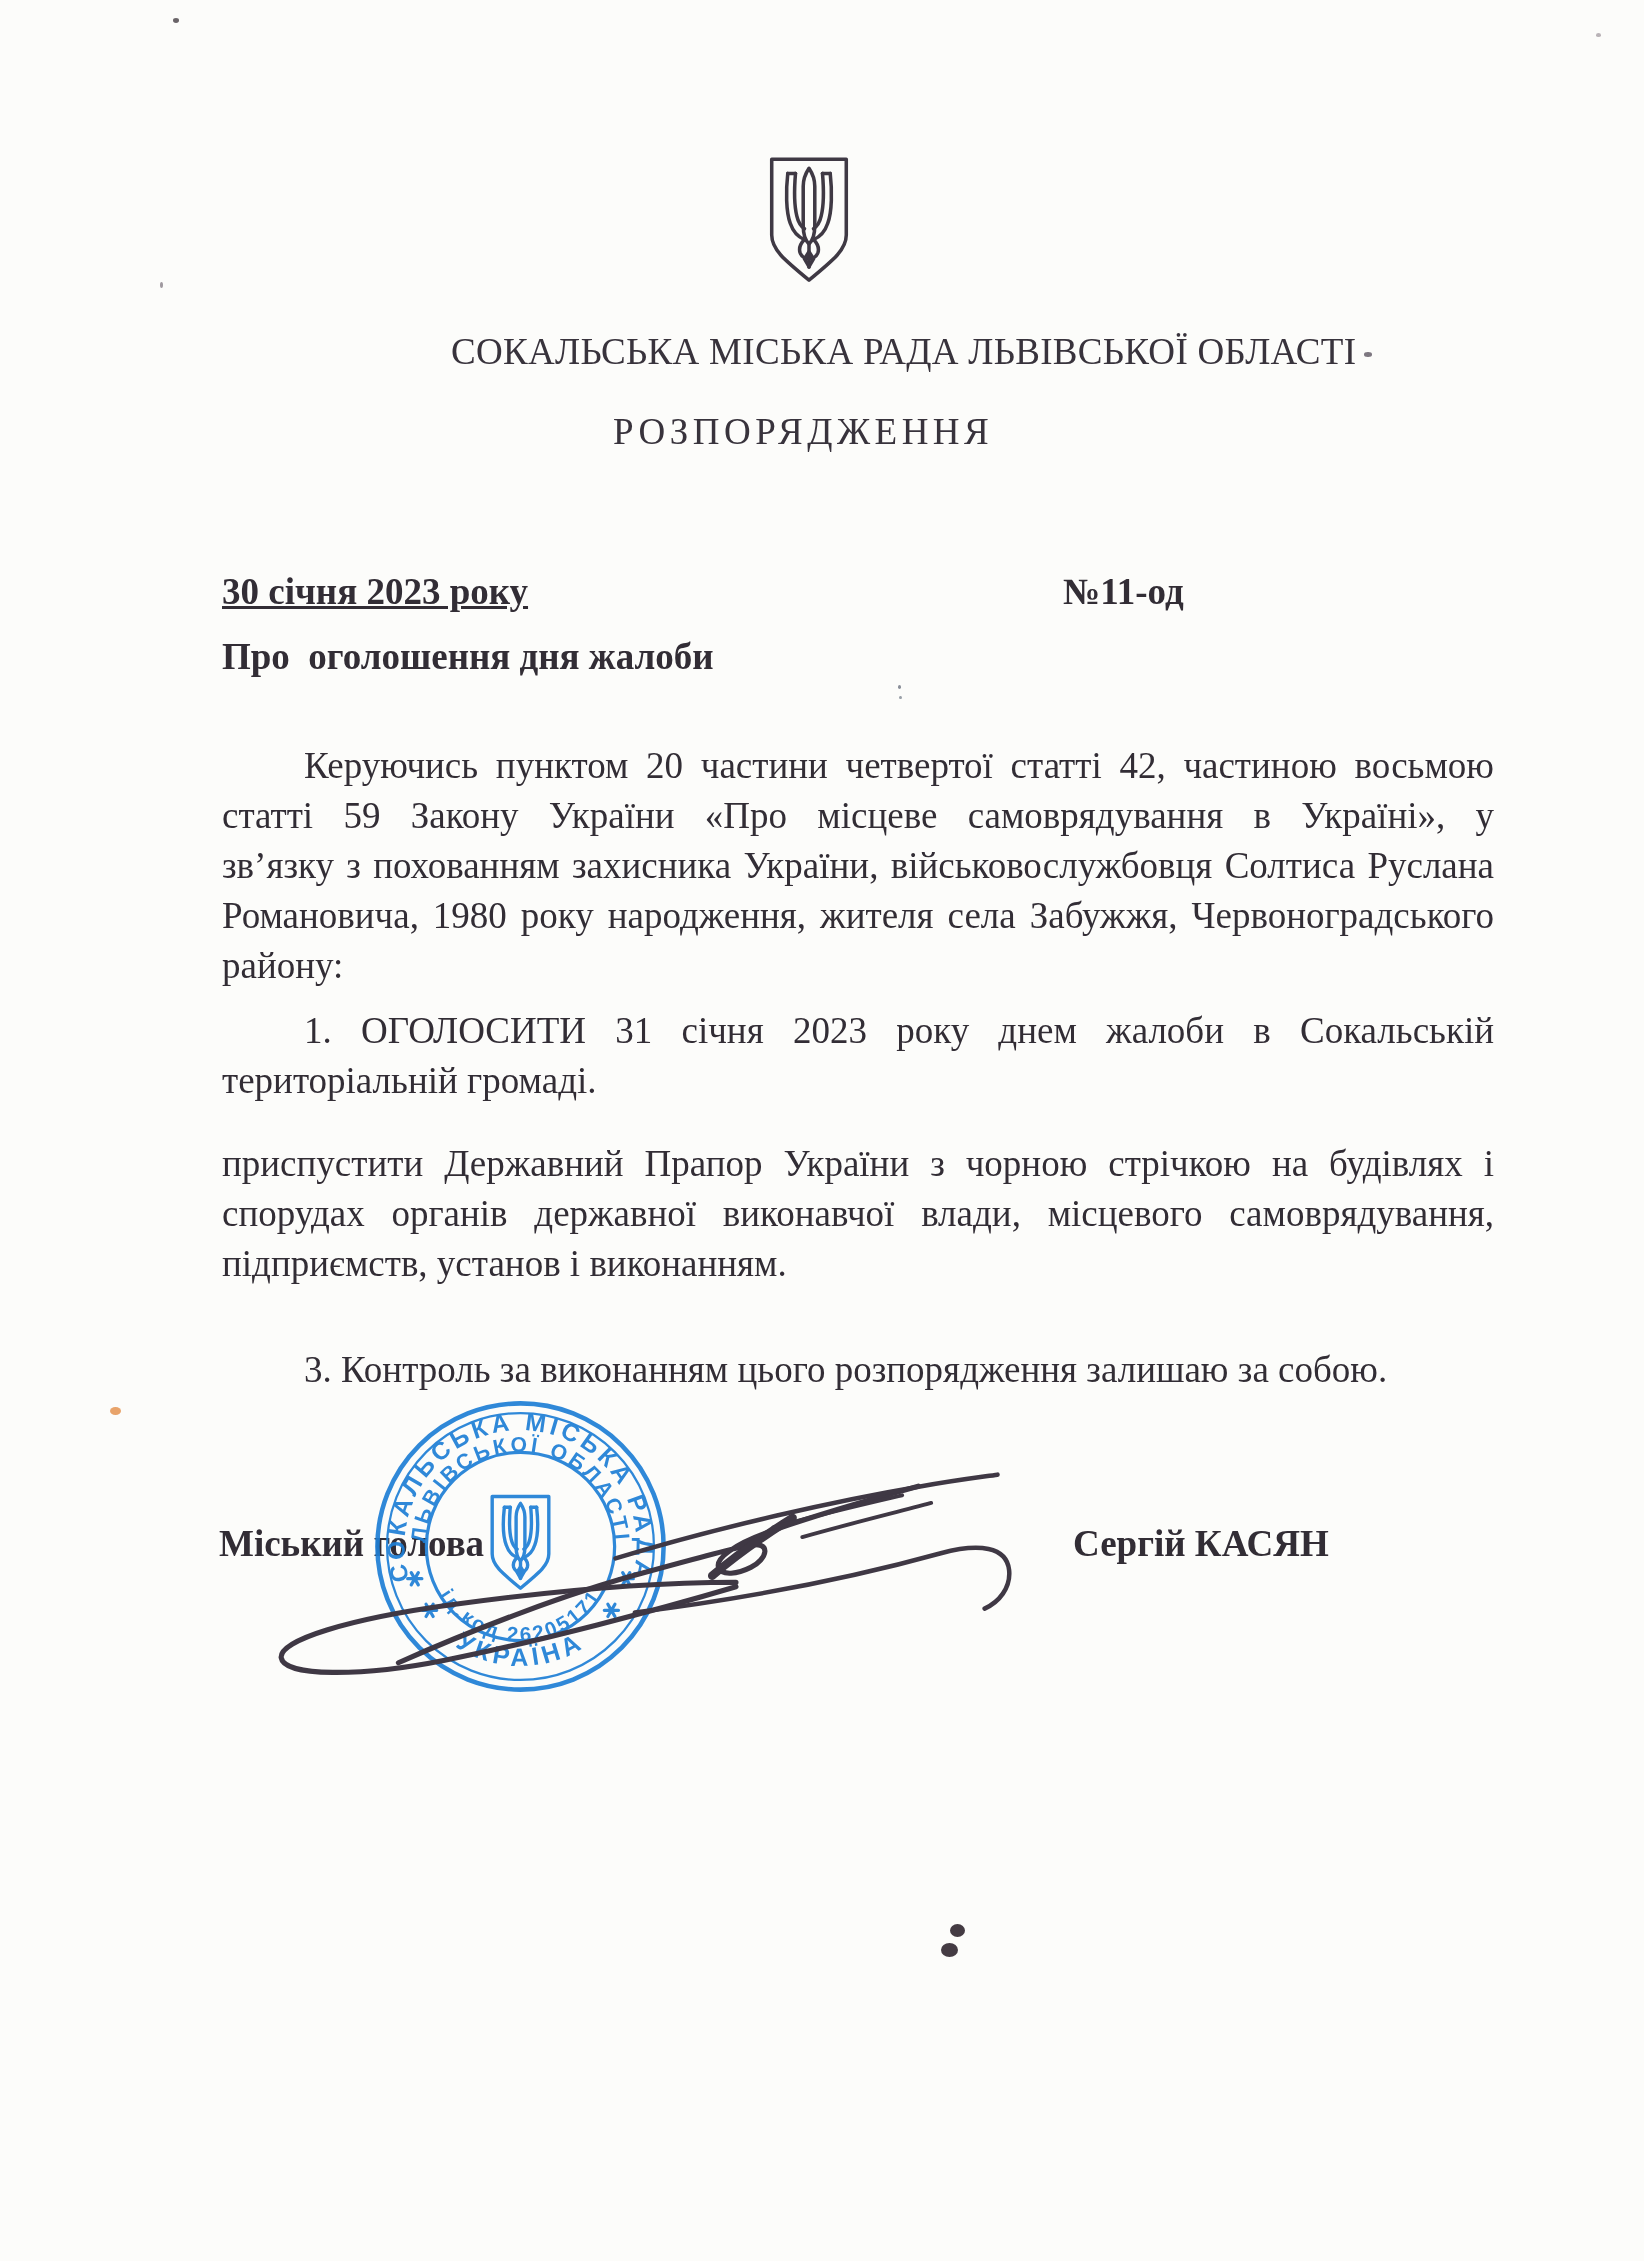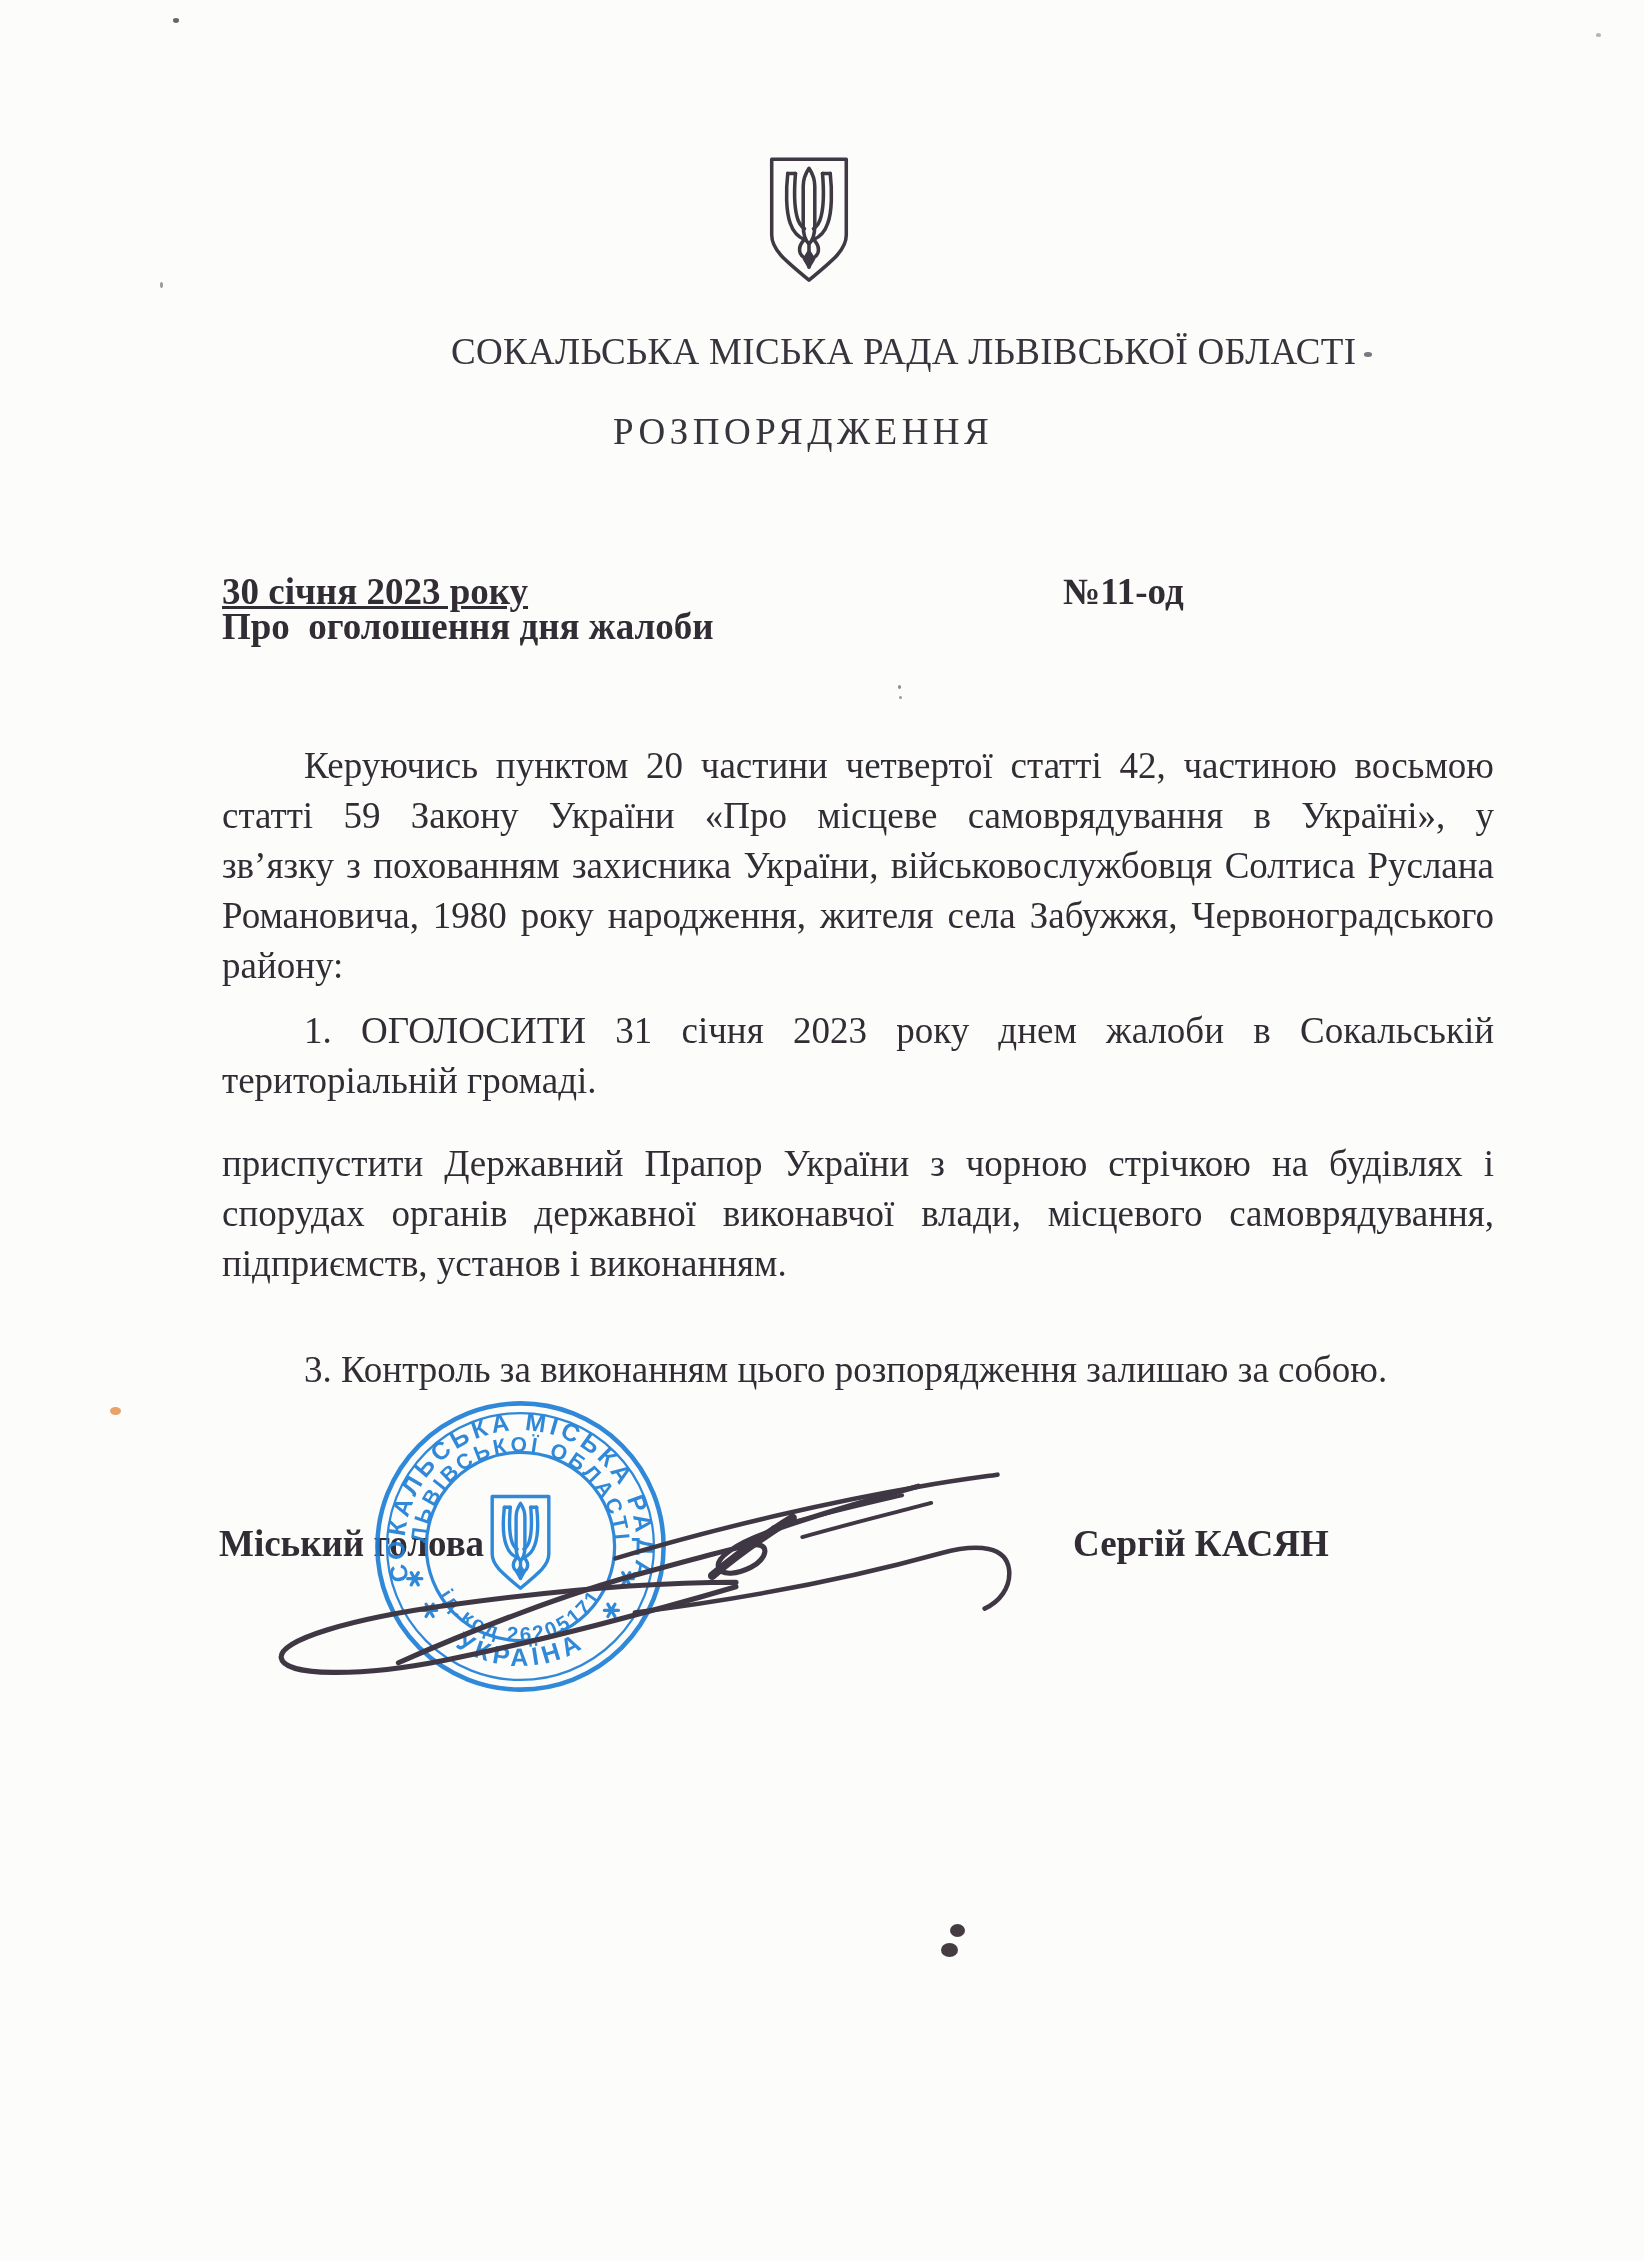--- a/index.html
+++ b/index.html
@@ -16,21 +16,21 @@
   .org-name{
     left:451px; top:330px; width:941px;
     font-size:37px; letter-spacing:0.3px; white-space:nowrap; color:#38333c;
   }
   .doc-type{
     left:613px; top:410px; width:515px;
     font-size:37px; letter-spacing:4.5px; white-space:nowrap; color:#38333c;
   }
   .meta-date{left:222px; top:570px; font-size:37px; font-weight:bold;text-decoration:underline;}
   .meta-number{left:1063px; top:570px; font-size:37px; font-weight:bold;text-align:center;}
-  .subject{left:222px; top:605px; font-size:37px; font-weight:bold; white-space:pre-wrap;}
+  .subject{left:222px; top:635px; font-size:37px; font-weight:bold; white-space:pre-wrap;}
   
   .para{left:222px; width:1272px; font-size:37px;}
   .para .ln{height:50px; line-height:50px; text-align:justify; text-align-last:justify;}
   .para .ln.first{padding-left:82px;}
   .para .ln.last{text-align:left; text-align-last:left;}
   .p1{top:741px;} .i1{top:1006px;} .i2{top:1139px;} .i3{top:1345px;}
   
   .sig-title{left:219px; top:1522px; font-size:37px; font-weight:bold; z-index:1;}
   .sig-name{left:1073px; top:1522px; font-size:37px; font-weight:bold; z-index:1;}
   .stamp{left:369px; top:1395px; width:303px; height:303px; color:#1e7fd6; opacity:.92; z-index:2;}

